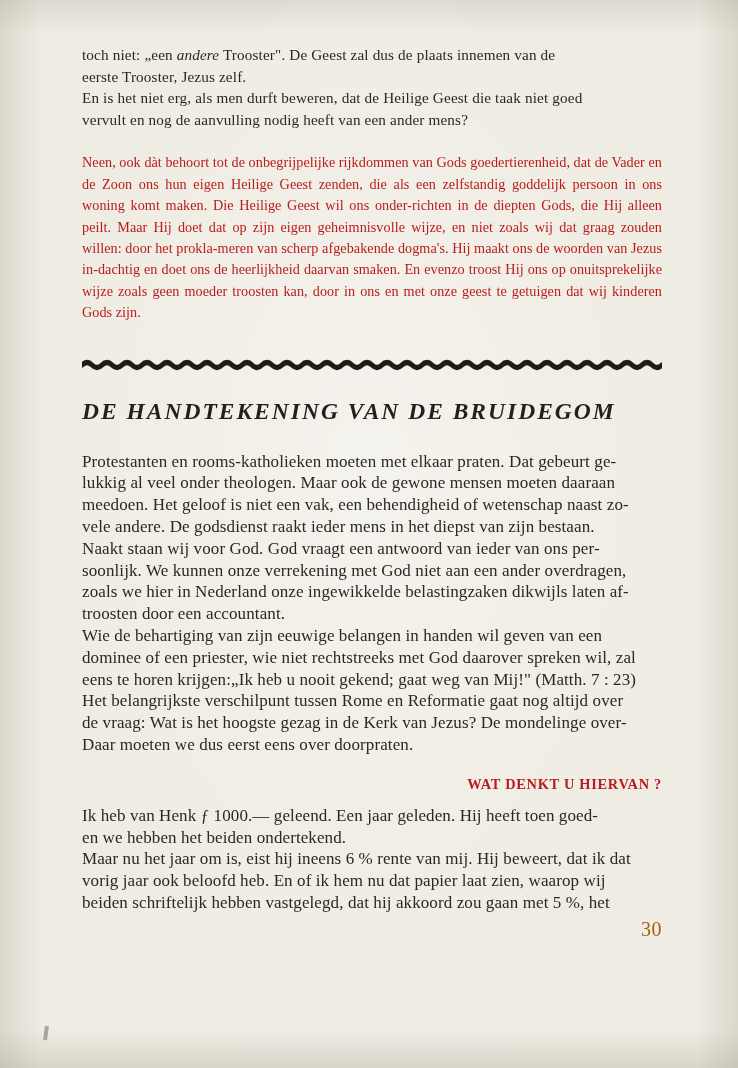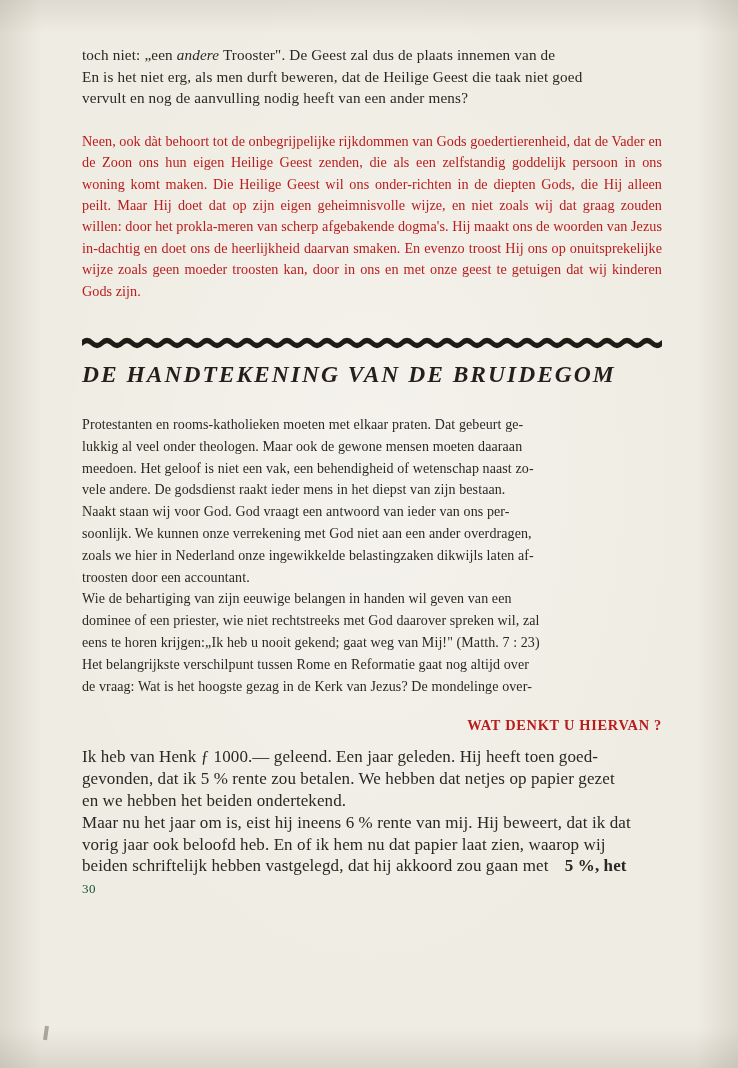--- a/index.html
+++ b/index.html
@@ -64,57 +64,58 @@
     height: 22px;
     display: flex;
     align-items: center;
   }
   .rule {
     width: 100%;
     height: 12px;
     display: block;
   }
   .heading {
-    margin-top: 7px;
+    margin-top: 22px;
     font-style: italic;
     font-weight: bold;
     font-size: 23.5px;
     letter-spacing: 2.0px;
     color: #241f1b;
     white-space: nowrap;
   }
   .body-text {
     margin-top: 26px;
-    font-size: 14px;
+    font-size: 17px;
     line-height: 21.8px;
     letter-spacing: 0.1px;
   }
   .body-text .line { display: block; }
   .subhead {
     margin-top: 20px;
     text-align: right;
     font-weight: bold;
     font-size: 14.4px;
     letter-spacing: 0.7px;
     color: #b91c1c;
   }
   .body-text2 {
     margin-top: 12px;
     font-size: 17px;
     line-height: 21.8px;
     letter-spacing: 0.1px;
   }
   .body-text2 .line { display: block; }
-  .bold-inline { font-weight: bold; margin-left: 12px; }
+  .bold-inline { font-weight: normal; }
   .ital { font-style: italic; }
   .folio {
     margin-top: 4px;
-    font-size: 13px;
-    color: #14532d;
+    font-size: 20px;
+    color: #a16207;
     letter-spacing: 0.5px;
+    text-align: right;
   }
   .edge-mark {
     position: absolute;
     left: 44px;
     bottom: 28px;
     width: 4px;
     height: 14px;
     background: rgba(90,82,70,0.45);
     transform: rotate(8deg);
   }
@@ -123,20 +124,21 @@
 <body>
 
 <div class="page">
 
   <div class="content">
 
     <p class="intro">
       <span class="line">
         <span>toch niet: „een <span class="ital">andere</span> Trooster". De Geest zal dus de plaats innemen van de</span>
       </span>
+      <span class="line">eerste Trooster, Jezus zelf.</span>
       <span class="line">En is het niet erg, als men durft beweren, dat de Heilige Geest die taak niet goed</span>
       <span class="line">vervult en nog de aanvulling nodig heeft van een ander mens?</span>
     </p>
 
     <p class="bold-block">Neen, ook dàt behoort tot de onbegrijpelijke rijkdommen van Gods goedertierenheid, dat de Vader en de Zoon ons hun eigen Heilige Geest zenden, die als een zelfstandig goddelijk persoon in ons woning komt maken. Die Heilige Geest wil ons onder-richten in de diepten Gods, die Hij alleen peilt. Maar Hij doet dat op zijn eigen geheimnisvolle wijze, en niet zoals wij dat graag zouden willen: door het prokla-meren van scherp afgebakende dogma's. Hij maakt ons de woorden van Jezus in-dachtig en doet ons de heerlijkheid daarvan smaken. En evenzo troost Hij ons op onuitsprekelijke wijze zoals geen moeder troosten kan, door in ons en met onze geest te getuigen dat wij kinderen Gods zijn.</p>
 
     <div class="rule-wrap">
       <svg class="rule" viewBox="0 0 580 12" preserveAspectRatio="none">
         <path d="M0,6 Q5,1 10,6 T20,6 T30,6 T40,6 T50,6 T60,6 T70,6 T80,6 T90,6 T100,6 T110,6 T120,6 T130,6 T140,6 T150,6 T160,6 T170,6 T180,6 T190,6 T200,6 T210,6 T220,6 T230,6 T240,6 T250,6 T260,6 T270,6 T280,6 T290,6 T300,6 T310,6 T320,6 T330,6 T340,6 T350,6 T360,6 T370,6 T380,6 T390,6 T400,6 T410,6 T420,6 T430,6 T440,6 T450,6 T460,6 T470,6 T480,6 T490,6 T500,6 T510,6 T520,6 T530,6 T540,6 T550,6 T560,6 T570,6 T580,6" fill="none" stroke="#1f1c18" stroke-width="5" stroke-linecap="round"></path>
       </svg>
@@ -151,27 +153,27 @@
       <span class="line">vele andere. De godsdienst raakt ieder mens in het diepst van zijn bestaan.</span>
       <span class="line">Naakt staan wij voor God. God vraagt een antwoord van ieder van ons per-</span>
       <span class="line">soonlijk. We kunnen onze verrekening met God niet aan een ander overdragen,</span>
       <span class="line">zoals we hier in Nederland onze ingewikkelde belastingzaken dikwijls laten af-</span>
       <span class="line">troosten door een accountant.</span>
       <span class="line">Wie de behartiging van zijn eeuwige belangen in handen wil geven van een</span>
       <span class="line">dominee of een priester, wie niet rechtstreeks met God daarover spreken wil, zal</span>
       <span class="line">eens te horen krijgen:„Ik heb u nooit gekend; gaat weg van Mij!" (Matth. 7 : 23)</span>
       <span class="line">Het belangrijkste verschilpunt tussen Rome en Reformatie gaat nog altijd over</span>
       <span class="line">de vraag: Wat is het hoogste gezag in de Kerk van Jezus? De mondelinge over-</span>
+      <span class="line">Daar moeten we dus eerst eens over doorpraten.</span>
     </p>
 
     <p class="subhead">WAT DENKT U HIERVAN ?</p>
 
     <p class="body-text2">
       <span class="line">Ik heb van Henk ƒ 1000.— geleend. Een jaar geleden. Hij heeft toen goed-</span>
-      <span class="line">gevonden, dat ik 5 % rente zou betalen. We hebben dat netjes op papier gezet</span>
       <span class="line">en we hebben het beiden ondertekend.</span>
       <span class="line">Maar nu het jaar om is, eist hij ineens 6 % rente van mij. Hij beweert, dat ik dat</span>
       <span class="line">vorig jaar ook beloofd heb. En of ik hem nu dat papier laat zien, waarop wij</span>
       <span class="line">beiden schriftelijk hebben vastgelegd, dat hij akkoord zou gaan met <span class="bold-inline">5 %, het</span></span>
     </p>
 
     <div class="folio">30</div>
 
   </div>
 

